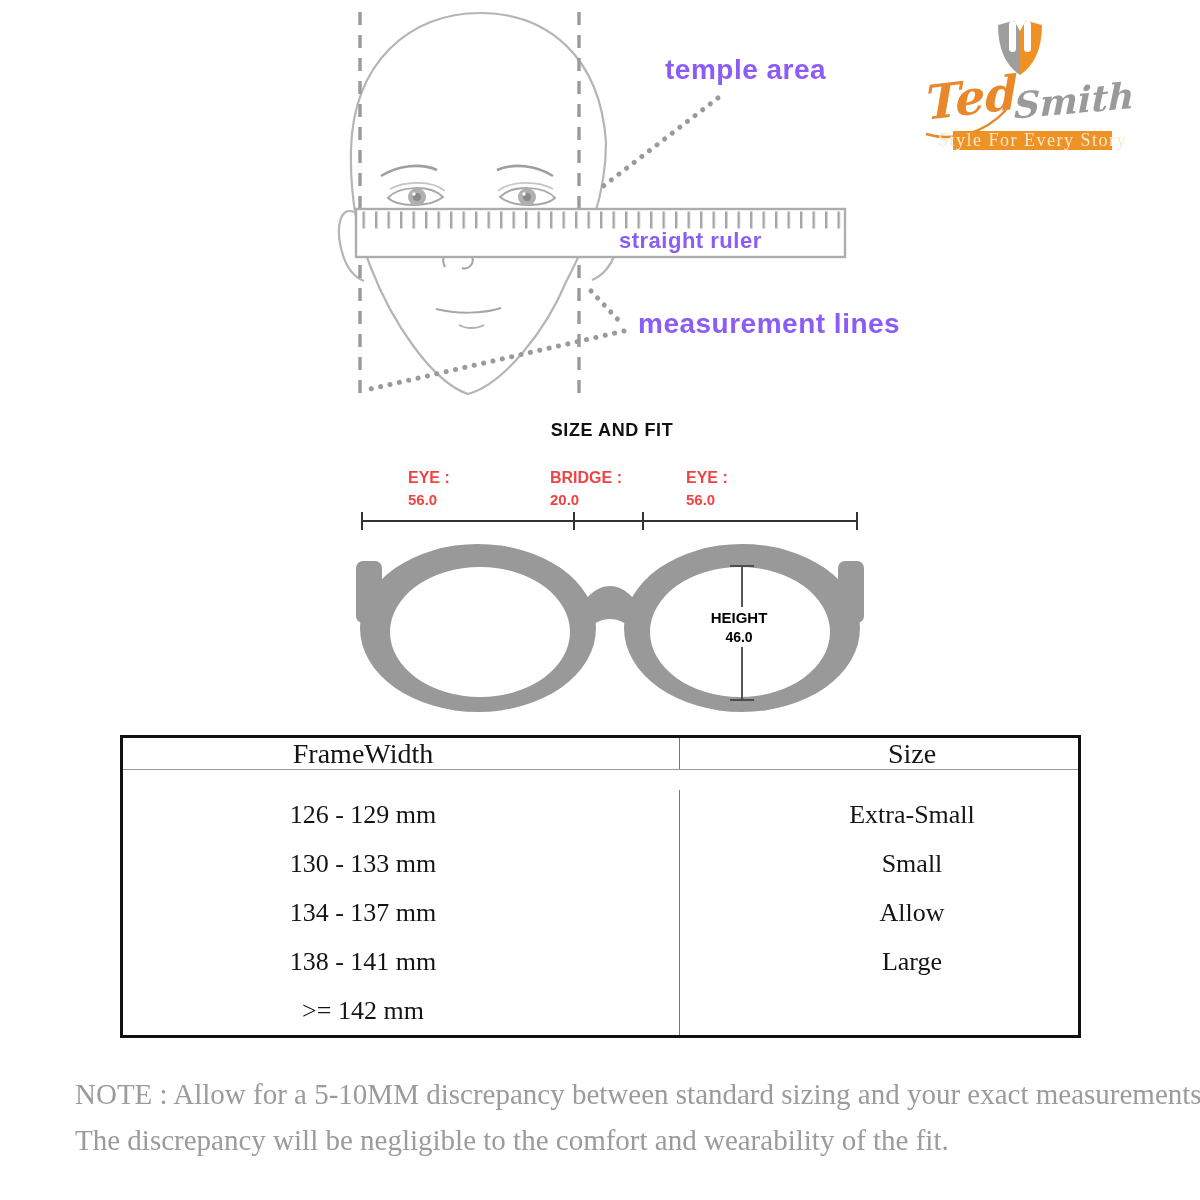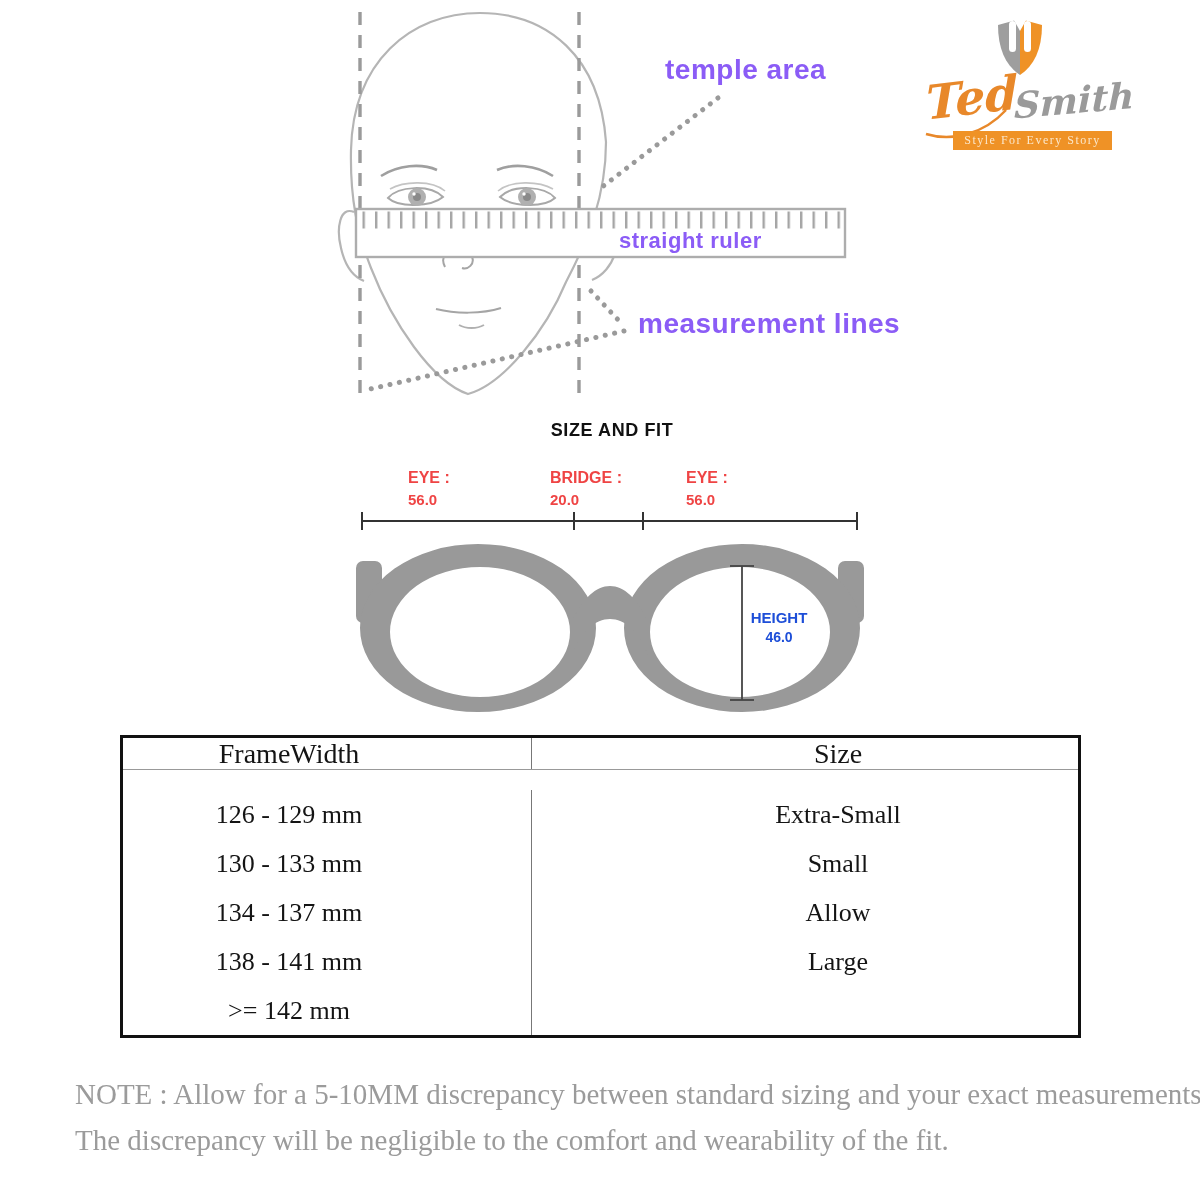--- a/index.html
+++ b/index.html
@@ -24,52 +24,52 @@
   .logo-smith {
     position:absolute; left:1014px; top:80px; width:100px; text-align:center;
     font-family:"DejaVu Serif", serif; font-style:italic; font-weight:bold;
     font-size:36px; color:#9a9a9a; transform:rotate(-5deg) skewX(-6deg);
   }
   .logo-banner {
     position:absolute; left:953px; top:131px; width:159px; height:19px;
     background:#ef9226; display:flex; align-items:center; justify-content:center;
   }
   .logo-banner span {
-    font-family:"Liberation Serif", serif; font-size:12px; letter-spacing:1.5px;
+    font-family:"Liberation Serif", serif; font-size:18px; letter-spacing:1.5px;
     color:#fbe7cb; white-space:nowrap;
   }
 
   
   .sizefit-title {
     position:absolute; left:512px; top:420px; width:200px; text-align:center;
     font-size:18px; font-weight:bold; color:#111; letter-spacing:0.6px;
   }
   .dim-block {
     position:absolute; top:469px; width:120px; text-align:left;
     color:#ef4444; font-weight:bold;
   }
   .dim-block .dim-label { font-size:16px; }
   .dim-block .dim-value { font-size:15px; margin-top:4px; }
   .height-block {
     position:absolute; left:703px; top:607px; width:72px; text-align:center;
-    background:#fff; color:#1d4ed8; font-weight:bold; padding:2px 0;margin-left:40px;
+    background:#fff; color:#000000; font-weight:bold; padding:2px 0;
   }
   .height-block .h-label { font-size:15px; }
   .height-block .h-value { font-size:14px; margin-top:3px; }
 
   
 
   
   .size-table {
     position:absolute; left:120px; top:735px; width:961px; height:303px;
     border:3px solid #111; box-sizing:border-box;
     font-family:"Liberation Serif", serif; color:#141414; background:#fff;
   }
   .st-row { display:flex; }
-  .st-col-l { width:409px; border-right:1px solid #777; box-sizing:border-box;
+  .st-col-l { width:557px; border-right:1px solid #777; box-sizing:border-box;
               display:flex; align-items:center; justify-content:center; padding-right:76px; }
   .st-col-r { flex:1; display:flex; align-items:center; justify-content:center; padding-left:66px; }
   .st-header { height:31px; border-bottom:1px solid #999; font-size:28px; }
   .st-body { height:245px; padding-top:20px; display:flex; flex-direction:column; }
   .st-body .st-row { height:49px; font-size:26px; }
 
   
   .note-line {
     position:absolute; left:75px; white-space:nowrap;
     font-family:"Liberation Serif", serif; font-size:29px; color:#9b9b9b;

